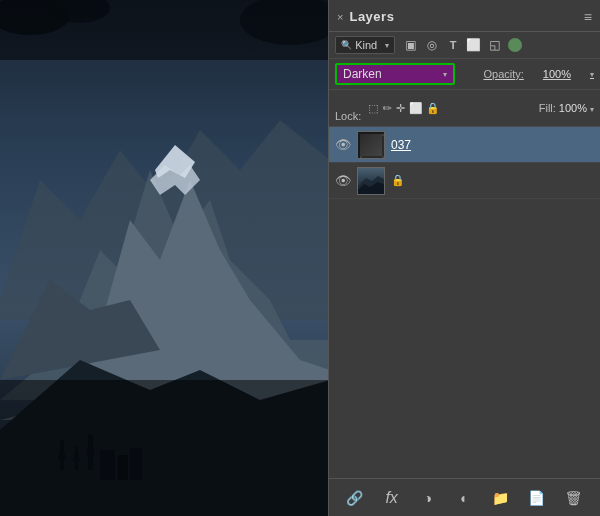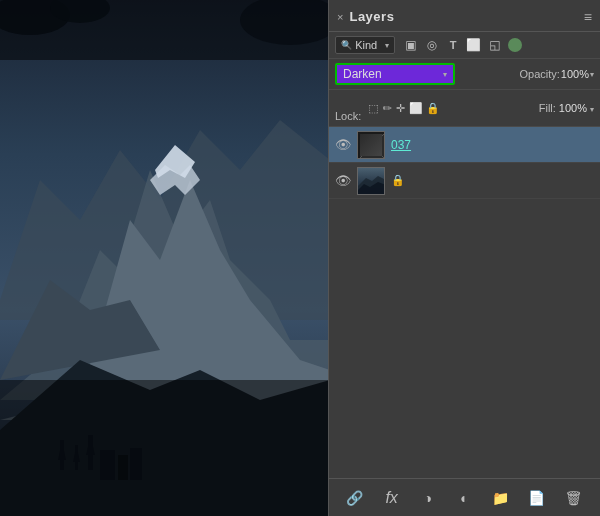--- a/index.html
+++ b/index.html
@@ -170,40 +170,41 @@
       display: flex;
       align-items: center;
       padding: 4px 6px;
       gap: 6px;
       border-bottom: 1px solid #4a4a4a;
     }
 
     .blend-dropdown {
       display: flex;
       align-items: center;
-      background: #6d28d9;
+      background: #701a75;
       border: 2px solid #00bb00;
       border-radius: 2px;
       padding: 2px 6px;
       cursor: pointer;
       flex: 1;
       max-width: 120px;
     }
 
     .blend-text {
       font-size: 12px;
       color: #ddd;
       flex: 1;
     }
 
     .opacity-row-item {
       display: flex;
       align-items: center;
-      gap: 1px;
+      gap: 19px;
       margin-left: auto;
+      text-decoration: underline;
     }
 
     .opacity-label {
       font-size: 11px;
       color: #bbb;
     }
 
     .opacity-value {
       font-size: 11px;
       color: #ddd;
@@ -311,21 +312,21 @@
       right: 2px; bottom: 2px;
       background: linear-gradient(135deg, #2a2a2a 0%, #444 100%);
     }
 
     .layer-thumb-bg {
       background: linear-gradient(180deg, #4a6070 0%, #2a3a4a 50%, #1a2530 100%);
     }
 
     .layer-name {
       font-size: 12px;
-      color: #5eead4;
+      color: #ffffff;
       flex: 1;
       text-decoration: underline;
     }
 
     .lock-badge {
       font-size: 11px;
       color: #bbb;
     }
 
     

